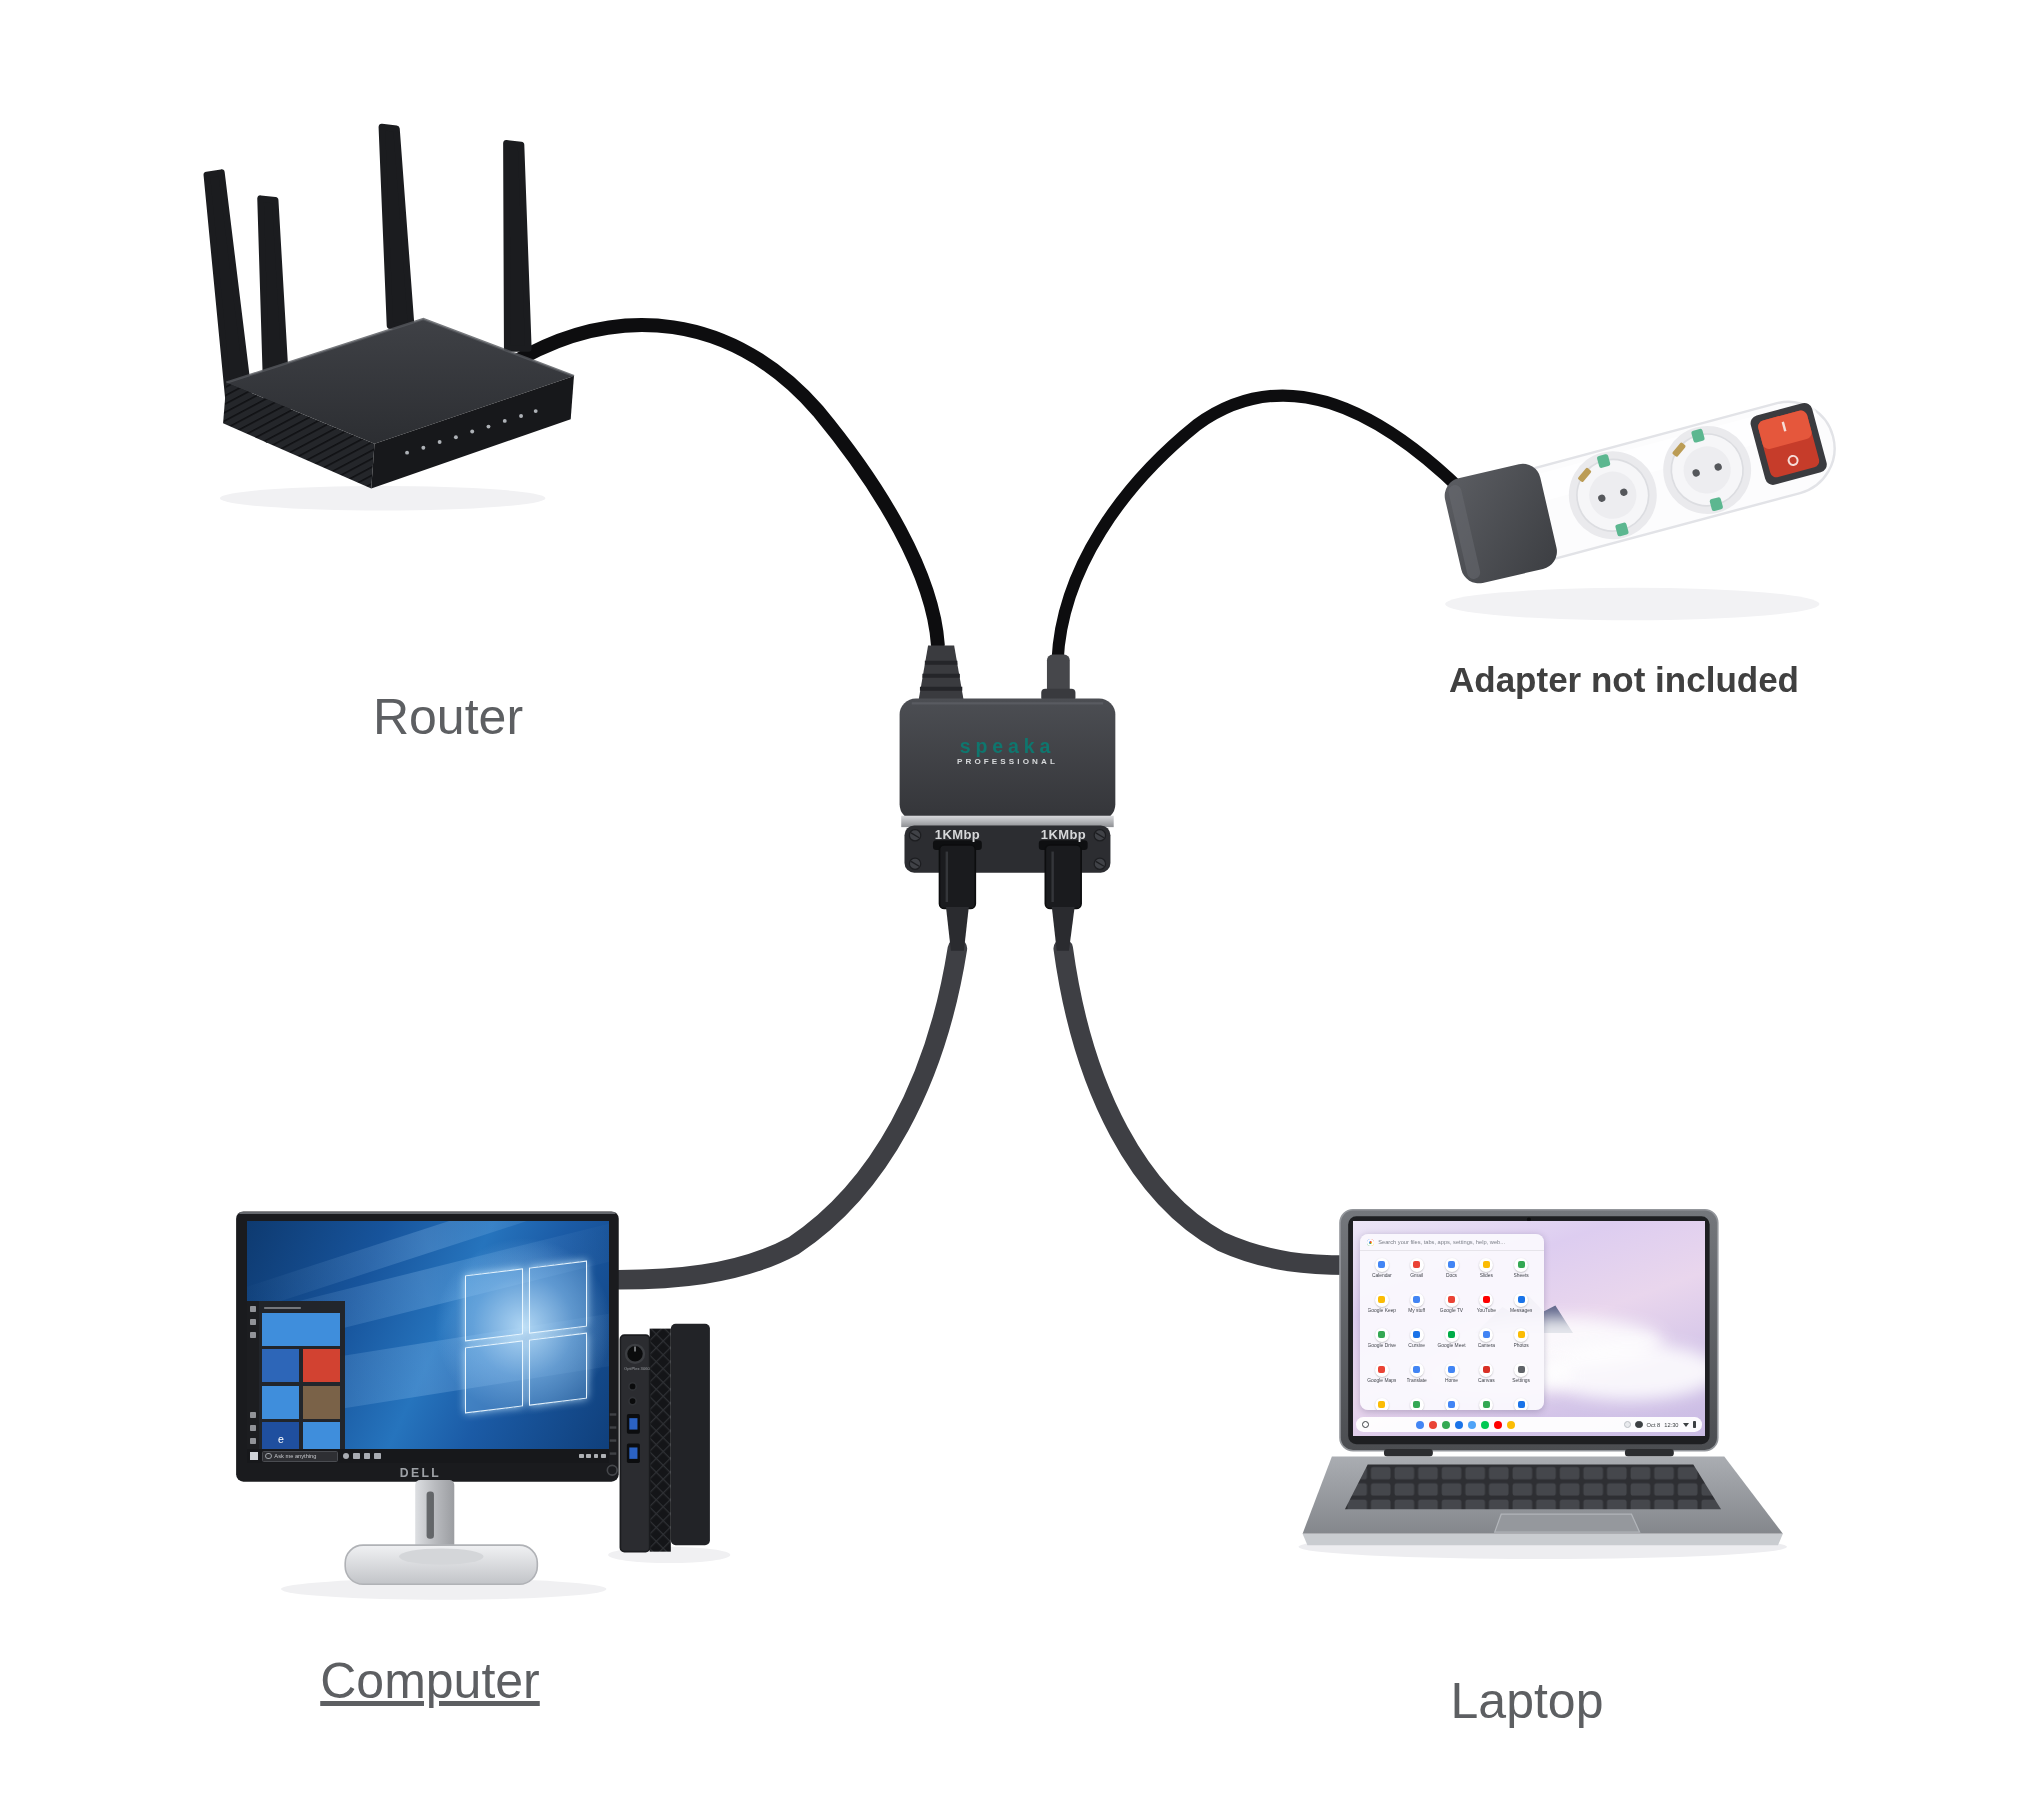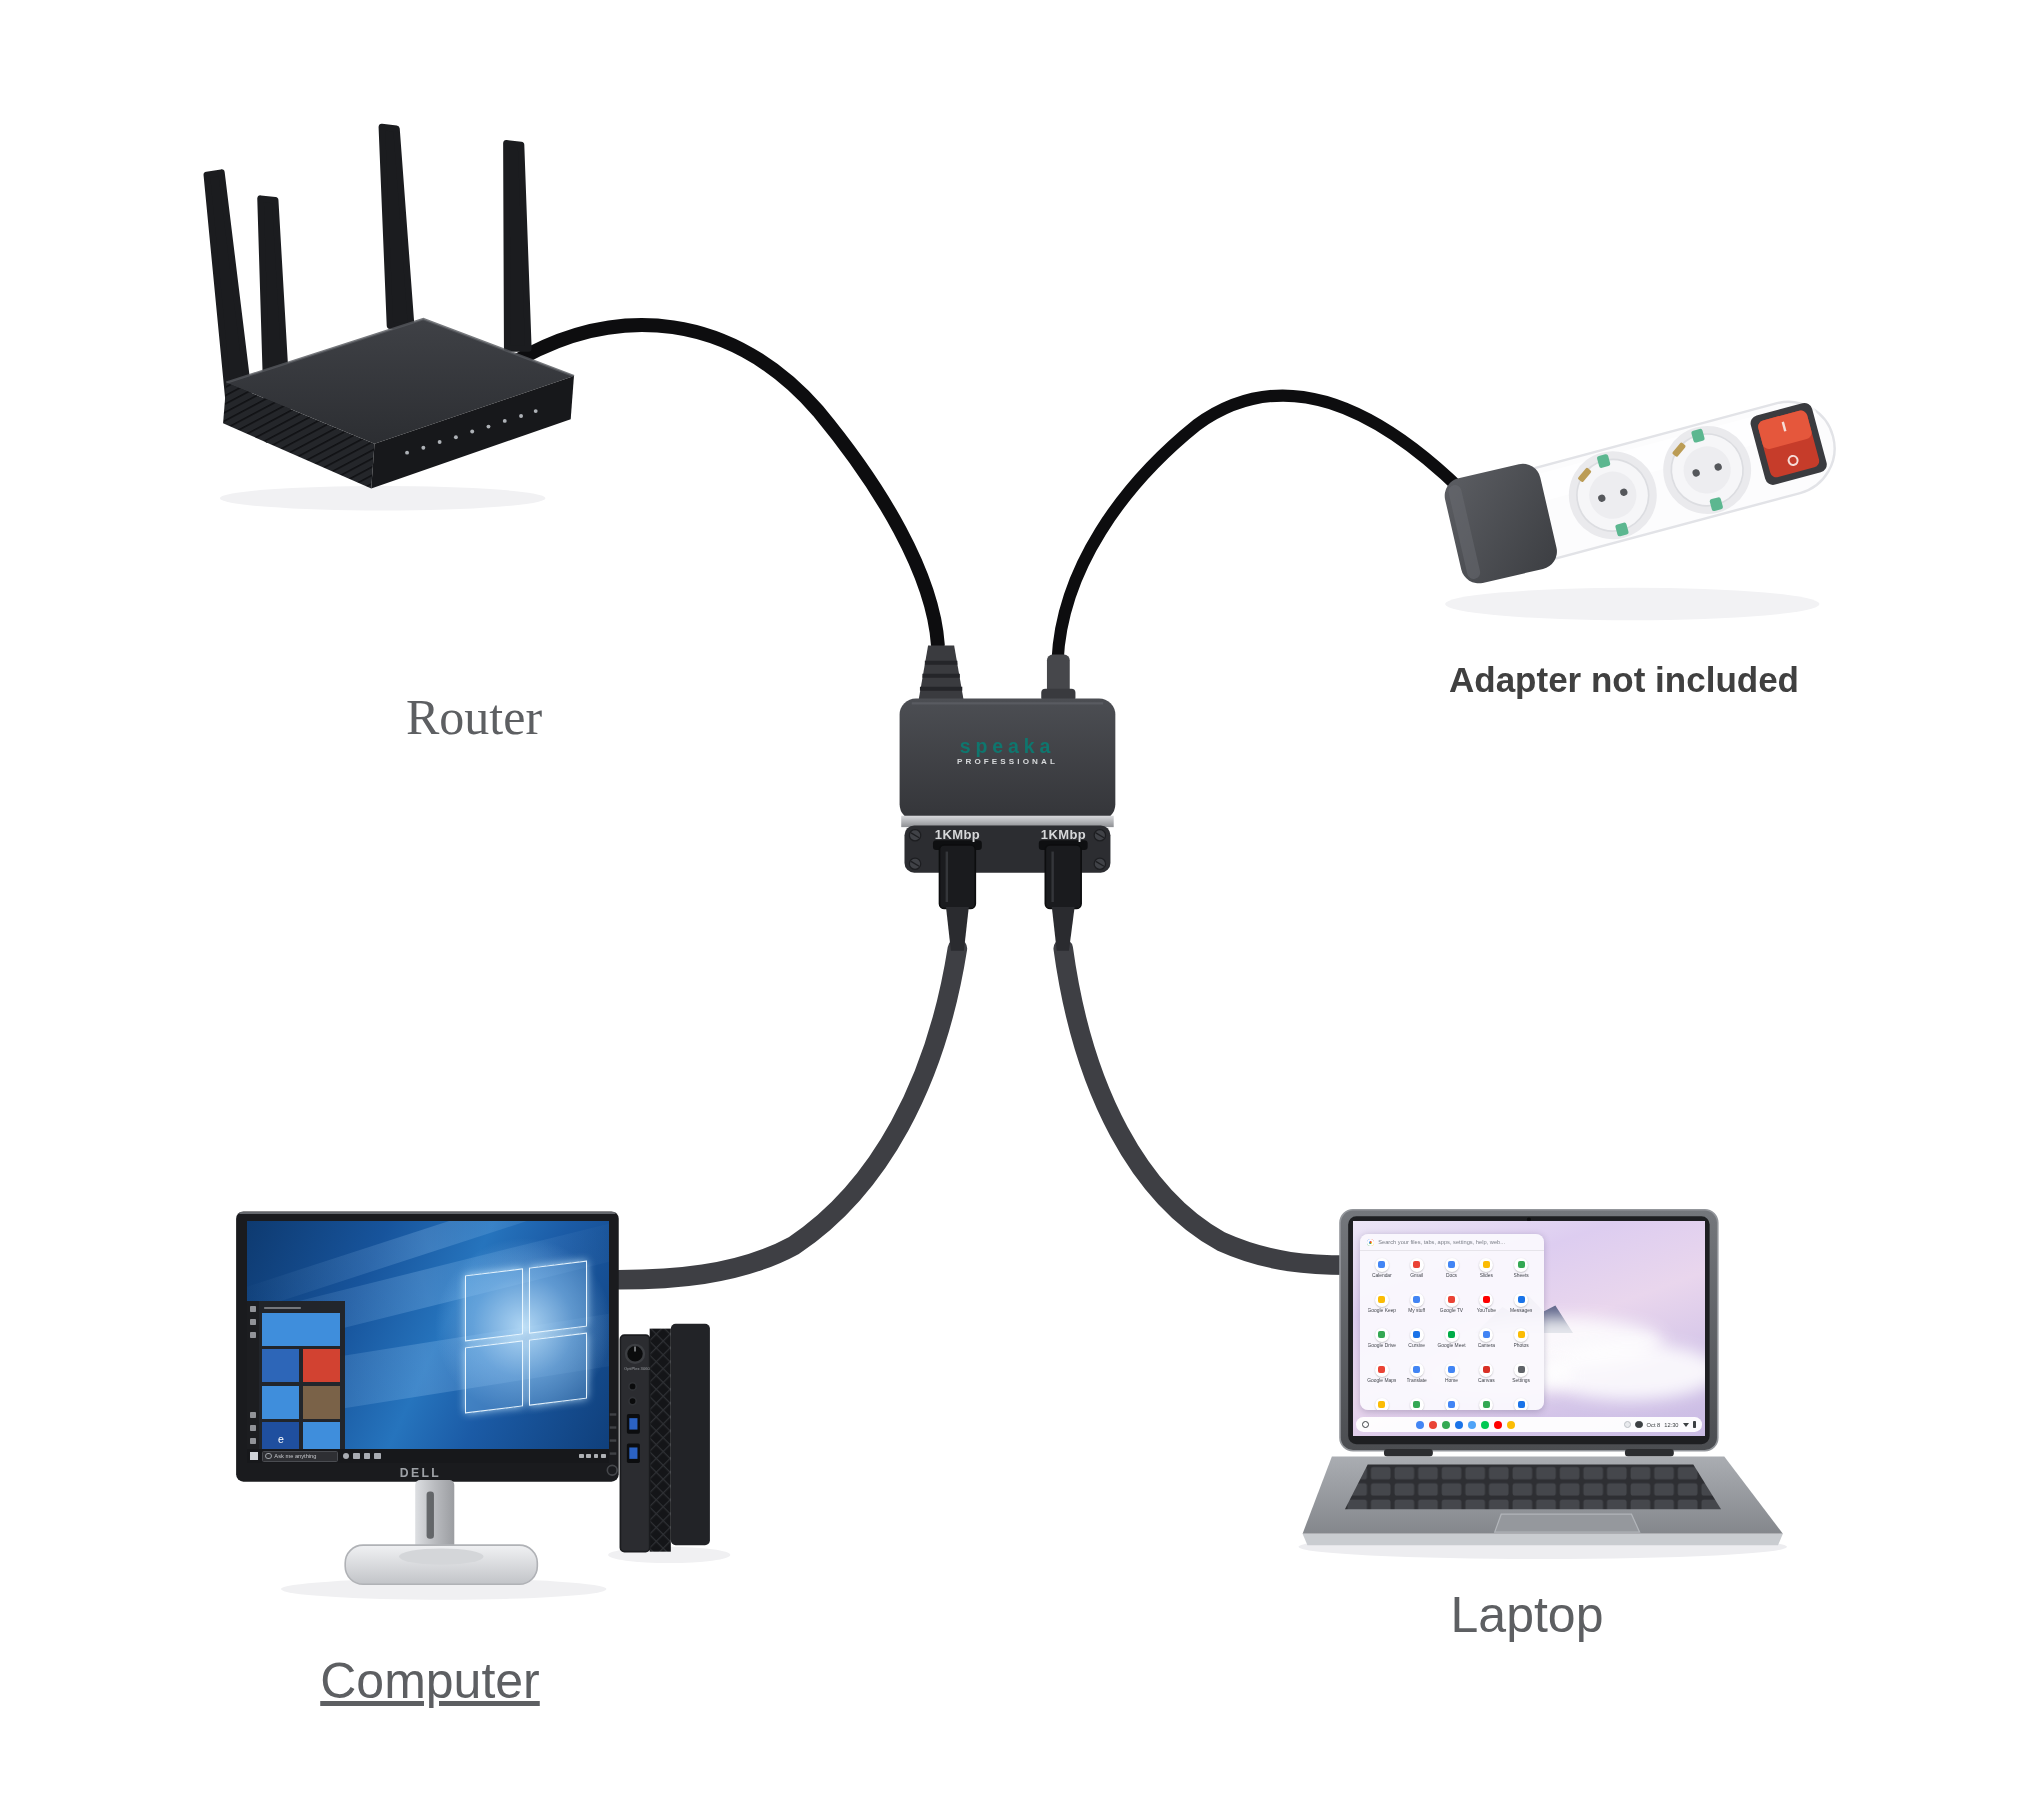--- a/index.html
+++ b/index.html
@@ -537,24 +537,24 @@
         <span class="stat-circ"></span>
         <span class="stat-circ dark"></span>
         <span class="stat-txt">Oct 8</span>
         <span class="stat-txt">12:30</span>
         <span class="wifi"></span>
         <span class="batt"></span>
       </div>
     </div>
   </div>
 
-  <div class="dev-label ov" style="left:352px;top:688px;width:244px;font-family:Liberation Serif, serif;">Router</div>
+  <div class="dev-label ov" style="left:326px;top:688px;width:244px;">Router</div>
   <div class="adapter-note ov" style="left:1445px;top:660px;width:358px;">Adapter not included</div>
   <div class="dev-label ov" style="left:308px;top:1652px;width:244px;text-decoration:underline;">Computer</div>
-  <div class="dev-label ov" style="left:1405px;top:1586px;width:244px;text-align:center;">Laptop</div>
+  <div class="dev-label ov" style="left:1405px;top:1672px;width:244px;text-align:center;">Laptop</div>
 
   <div class="brand ov" style="left:932px;top:735px;width:151px;">speaka</div>
   <div class="brand-sub ov" style="left:932px;top:757px;width:151px;">PROFESSIONAL</div>
   <div class="port-label ov" style="left:933px;top:827px;width:49px;">1KMbp</div>
   <div class="port-label ov" style="left:1039px;top:827px;width:49px;">1KMbp</div>
 
   <div class="dell-logo ov" style="left:384px;top:1466px;width:73px;">DELL</div>
   <div class="pc-model ov" style="left:624px;top:1366px;">OptiPlex 3060</div>
 
 </div>

